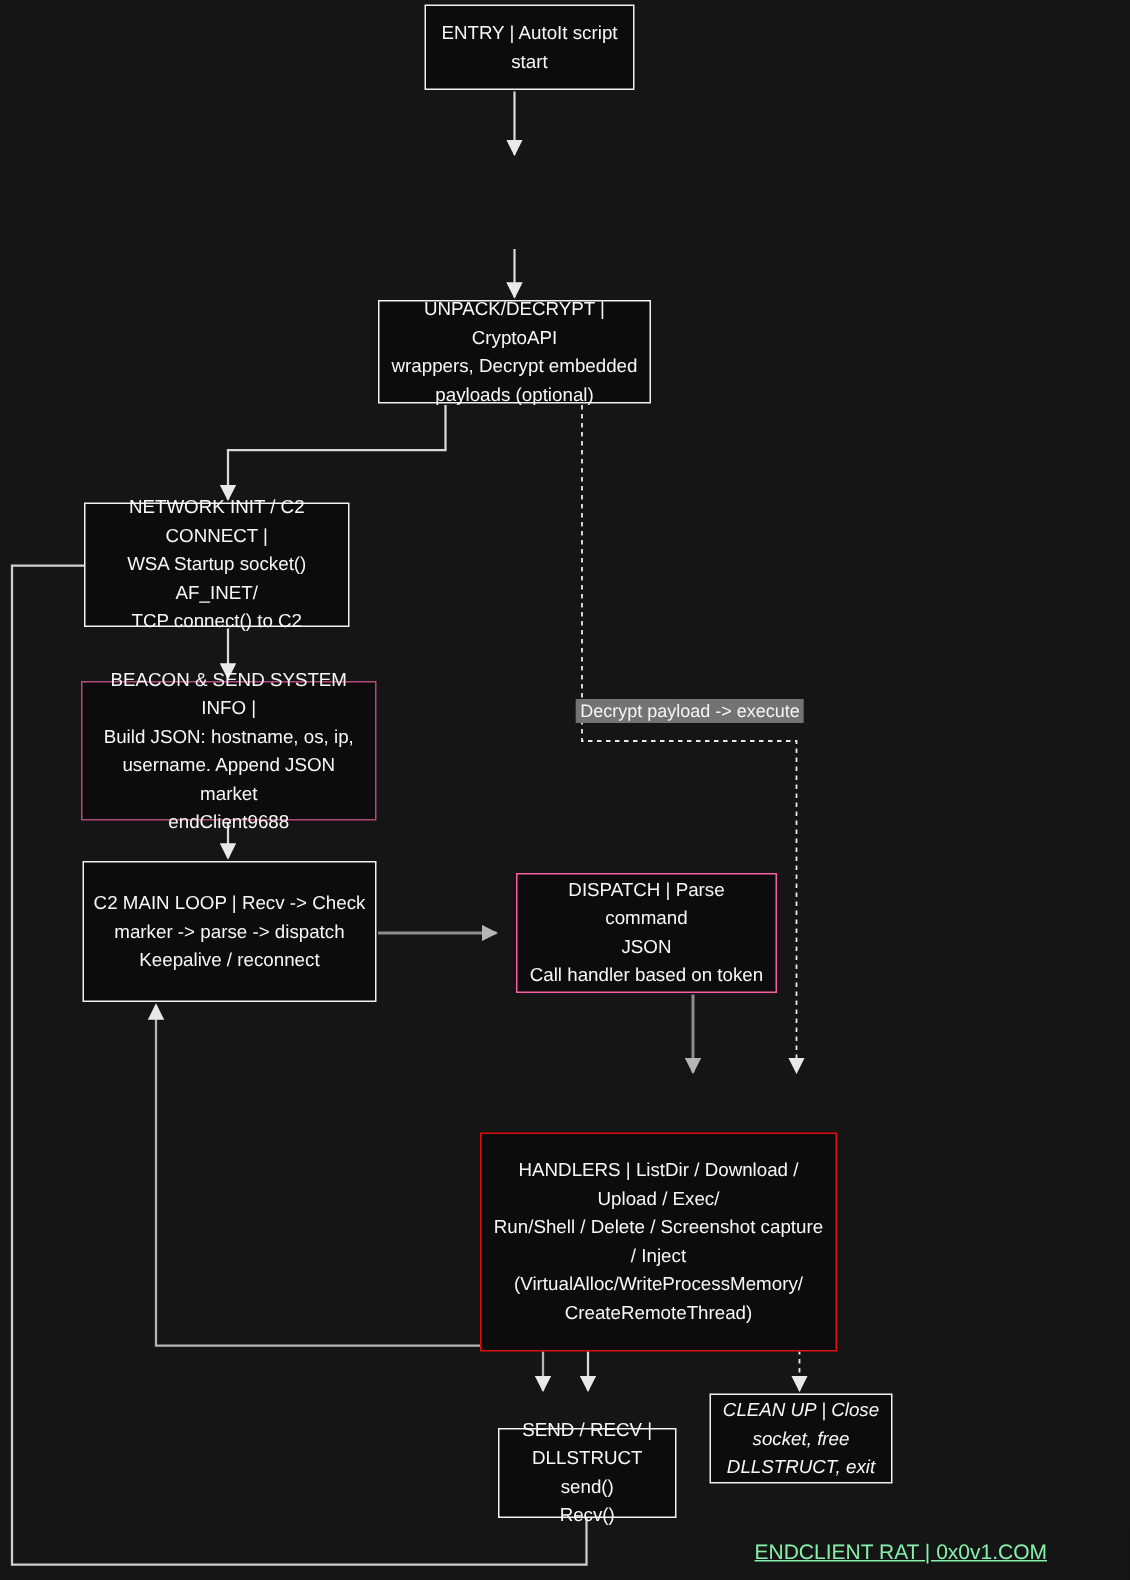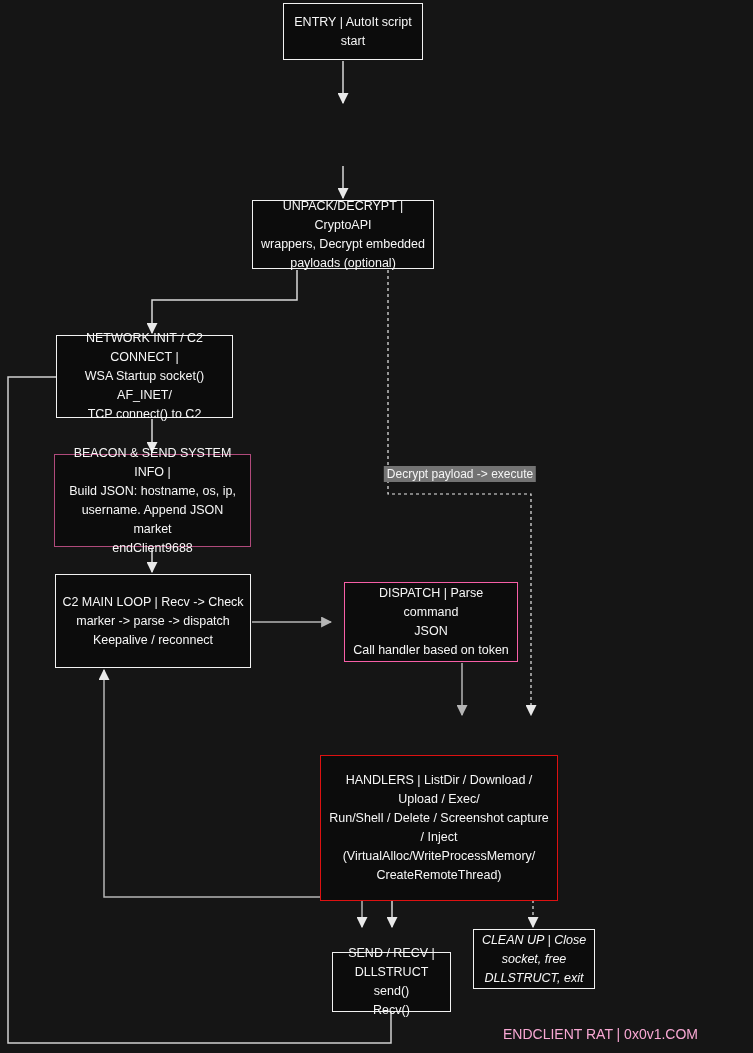--- a/index.html
+++ b/index.html
@@ -32,23 +32,24 @@
     transform:translate(-50%,-50%);
     background:#737373;
     color:#f5f5f5;
     font-size:12px;line-height:14px;
     padding:1px 3px;
     white-space:nowrap;
   }
   .footer{
     position:absolute;
     left:503px;top:1026px;
-    color:#f9a8d4;
+    color:#86efac;
     font-size:14px;line-height:17px;
     white-space:nowrap;
+    text-decoration:underline;
   }
 </style>
 </head>
 <body>
 
 <div id="canvas">
 
   <svg id="edges" viewBox="0 0 753 1053">
     <defs>
       <marker id="mW" viewBox="0 0 10 10" refX="9" refY="5" markerWidth="11" markerHeight="11" markerUnits="userSpaceOnUse" orient="auto-start-reverse">

